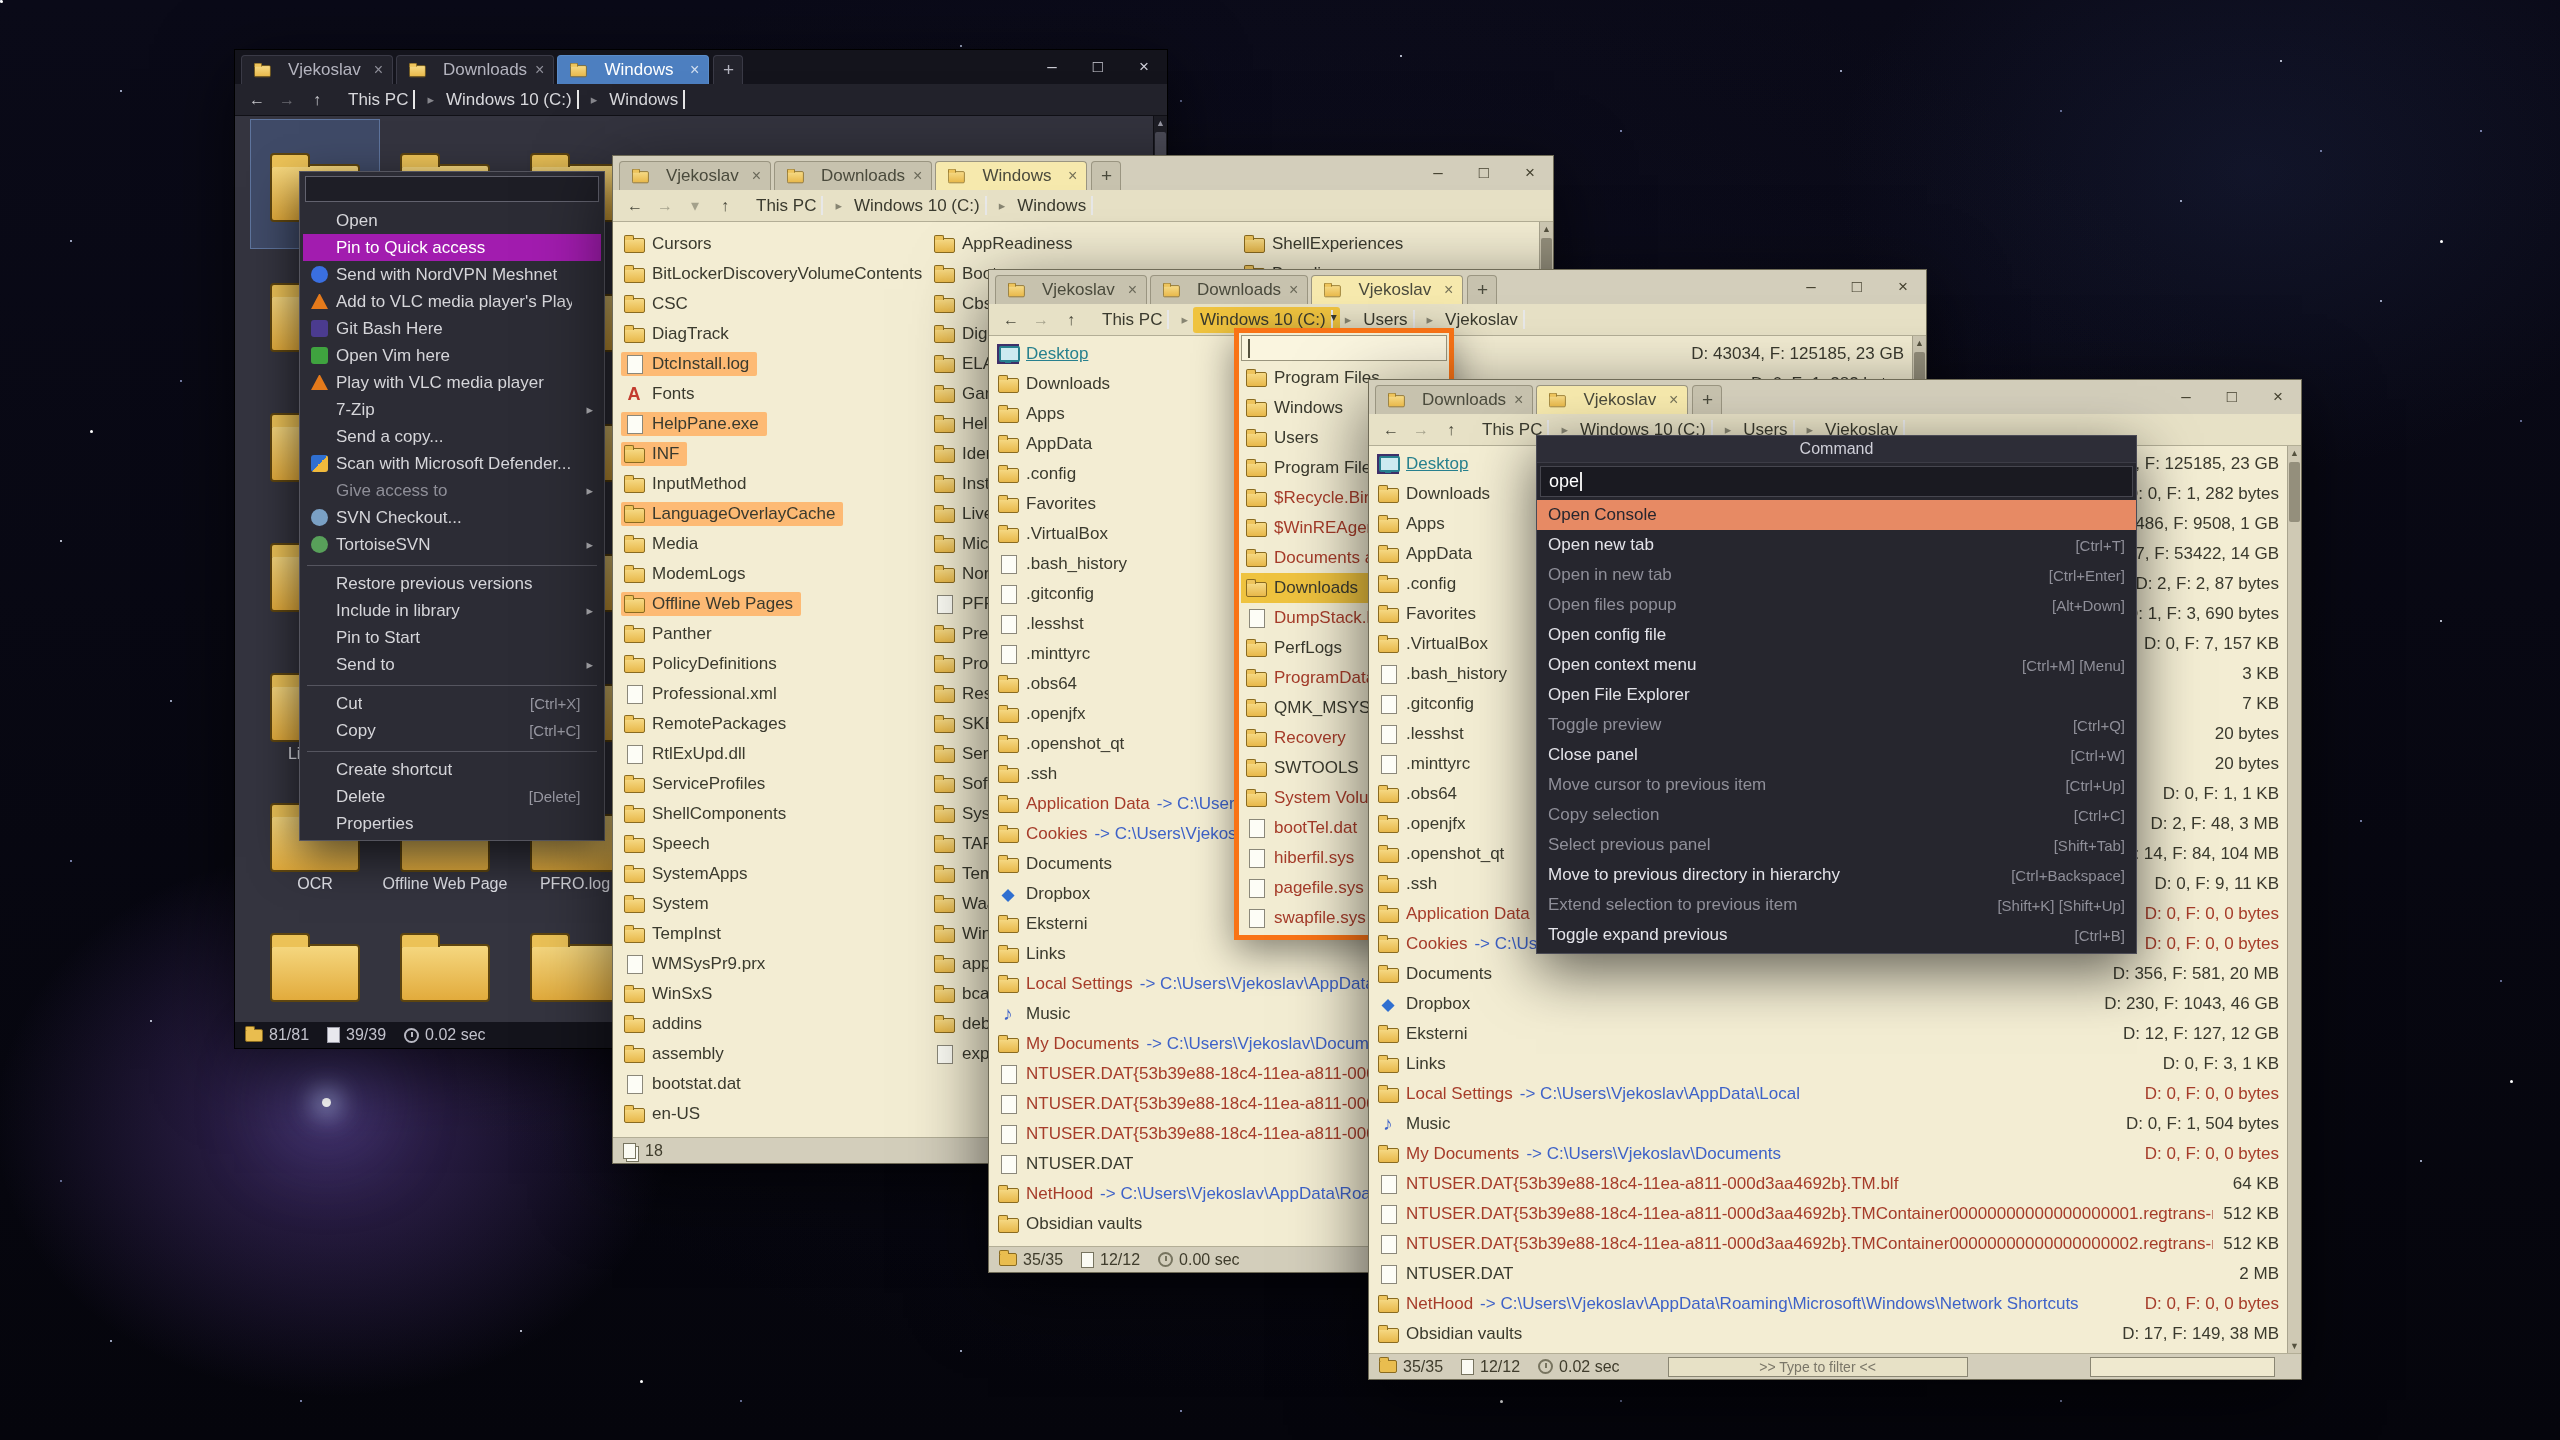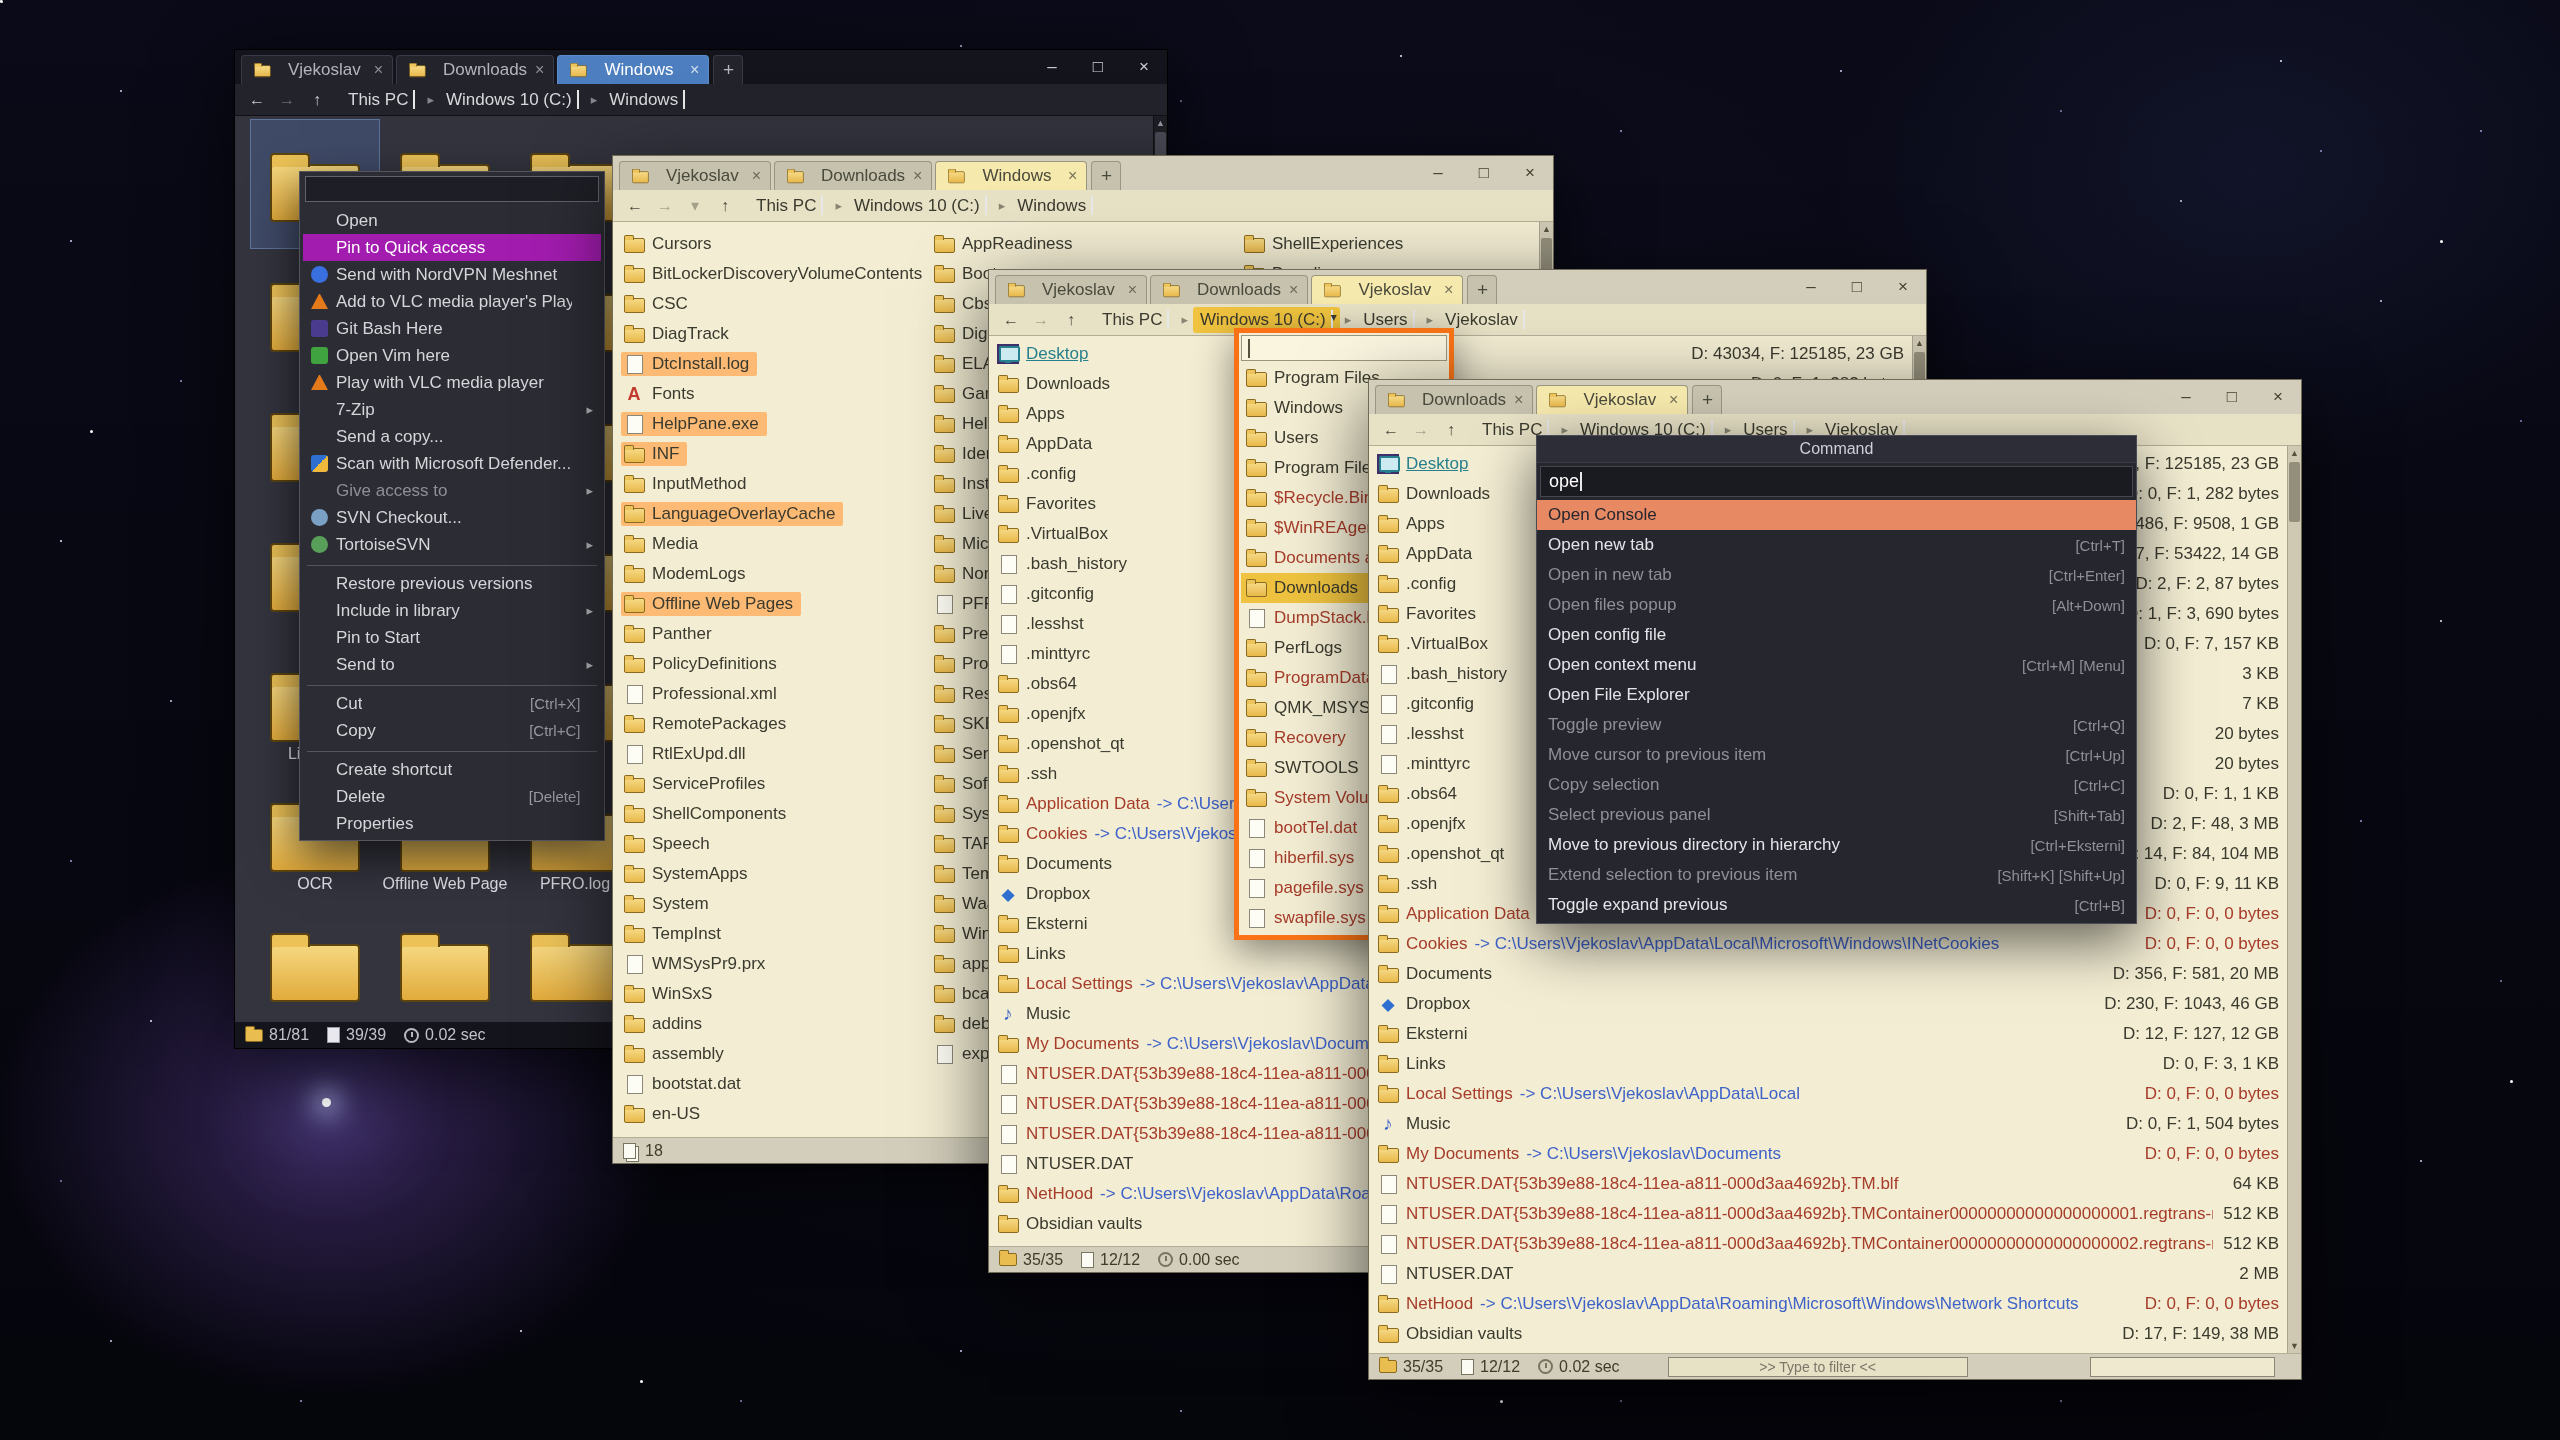--- a/index.html
+++ b/index.html
@@ -1953,40 +1953,44 @@
         <div class="pal-row">
           <span>Open File Explorer</span>
           <span class="sc"></span>
         </div>
 
         <div class="pal-row dim">
           <span>Toggle preview</span>
           <span class="sc">[Ctrl+Q]</span>
         </div>
 
+        <div class="pal-row">
+          <span>Close panel</span>
+          <span class="sc">[Ctrl+W]</span>
+        </div>
 
 
         <div class="pal-row dim">
           <span>Move cursor to previous item</span>
           <span class="sc">[Ctrl+Up]</span>
         </div>
 
         <div class="pal-row dim">
           <span>Copy selection</span>
           <span class="sc">[Ctrl+C]</span>
         </div>
 
         <div class="pal-row dim">
           <span>Select previous panel</span>
           <span class="sc">[Shift+Tab]</span>
         </div>
 
         <div class="pal-row">
           <span>Move to previous directory in hierarchy</span>
-          <span class="sc">[Ctrl+Eksterni]</span>
+          <span class="sc">[Ctrl+Backspace]</span>
         </div>
 
         <div class="pal-row dim">
           <span>Extend selection to previous item</span>
           <span class="sc">[Shift+K] [Shift+Up]</span>
         </div>
 
         <div class="pal-row">
           <span>Toggle expand previous</span>
           <span class="sc">[Ctrl+B]</span>

